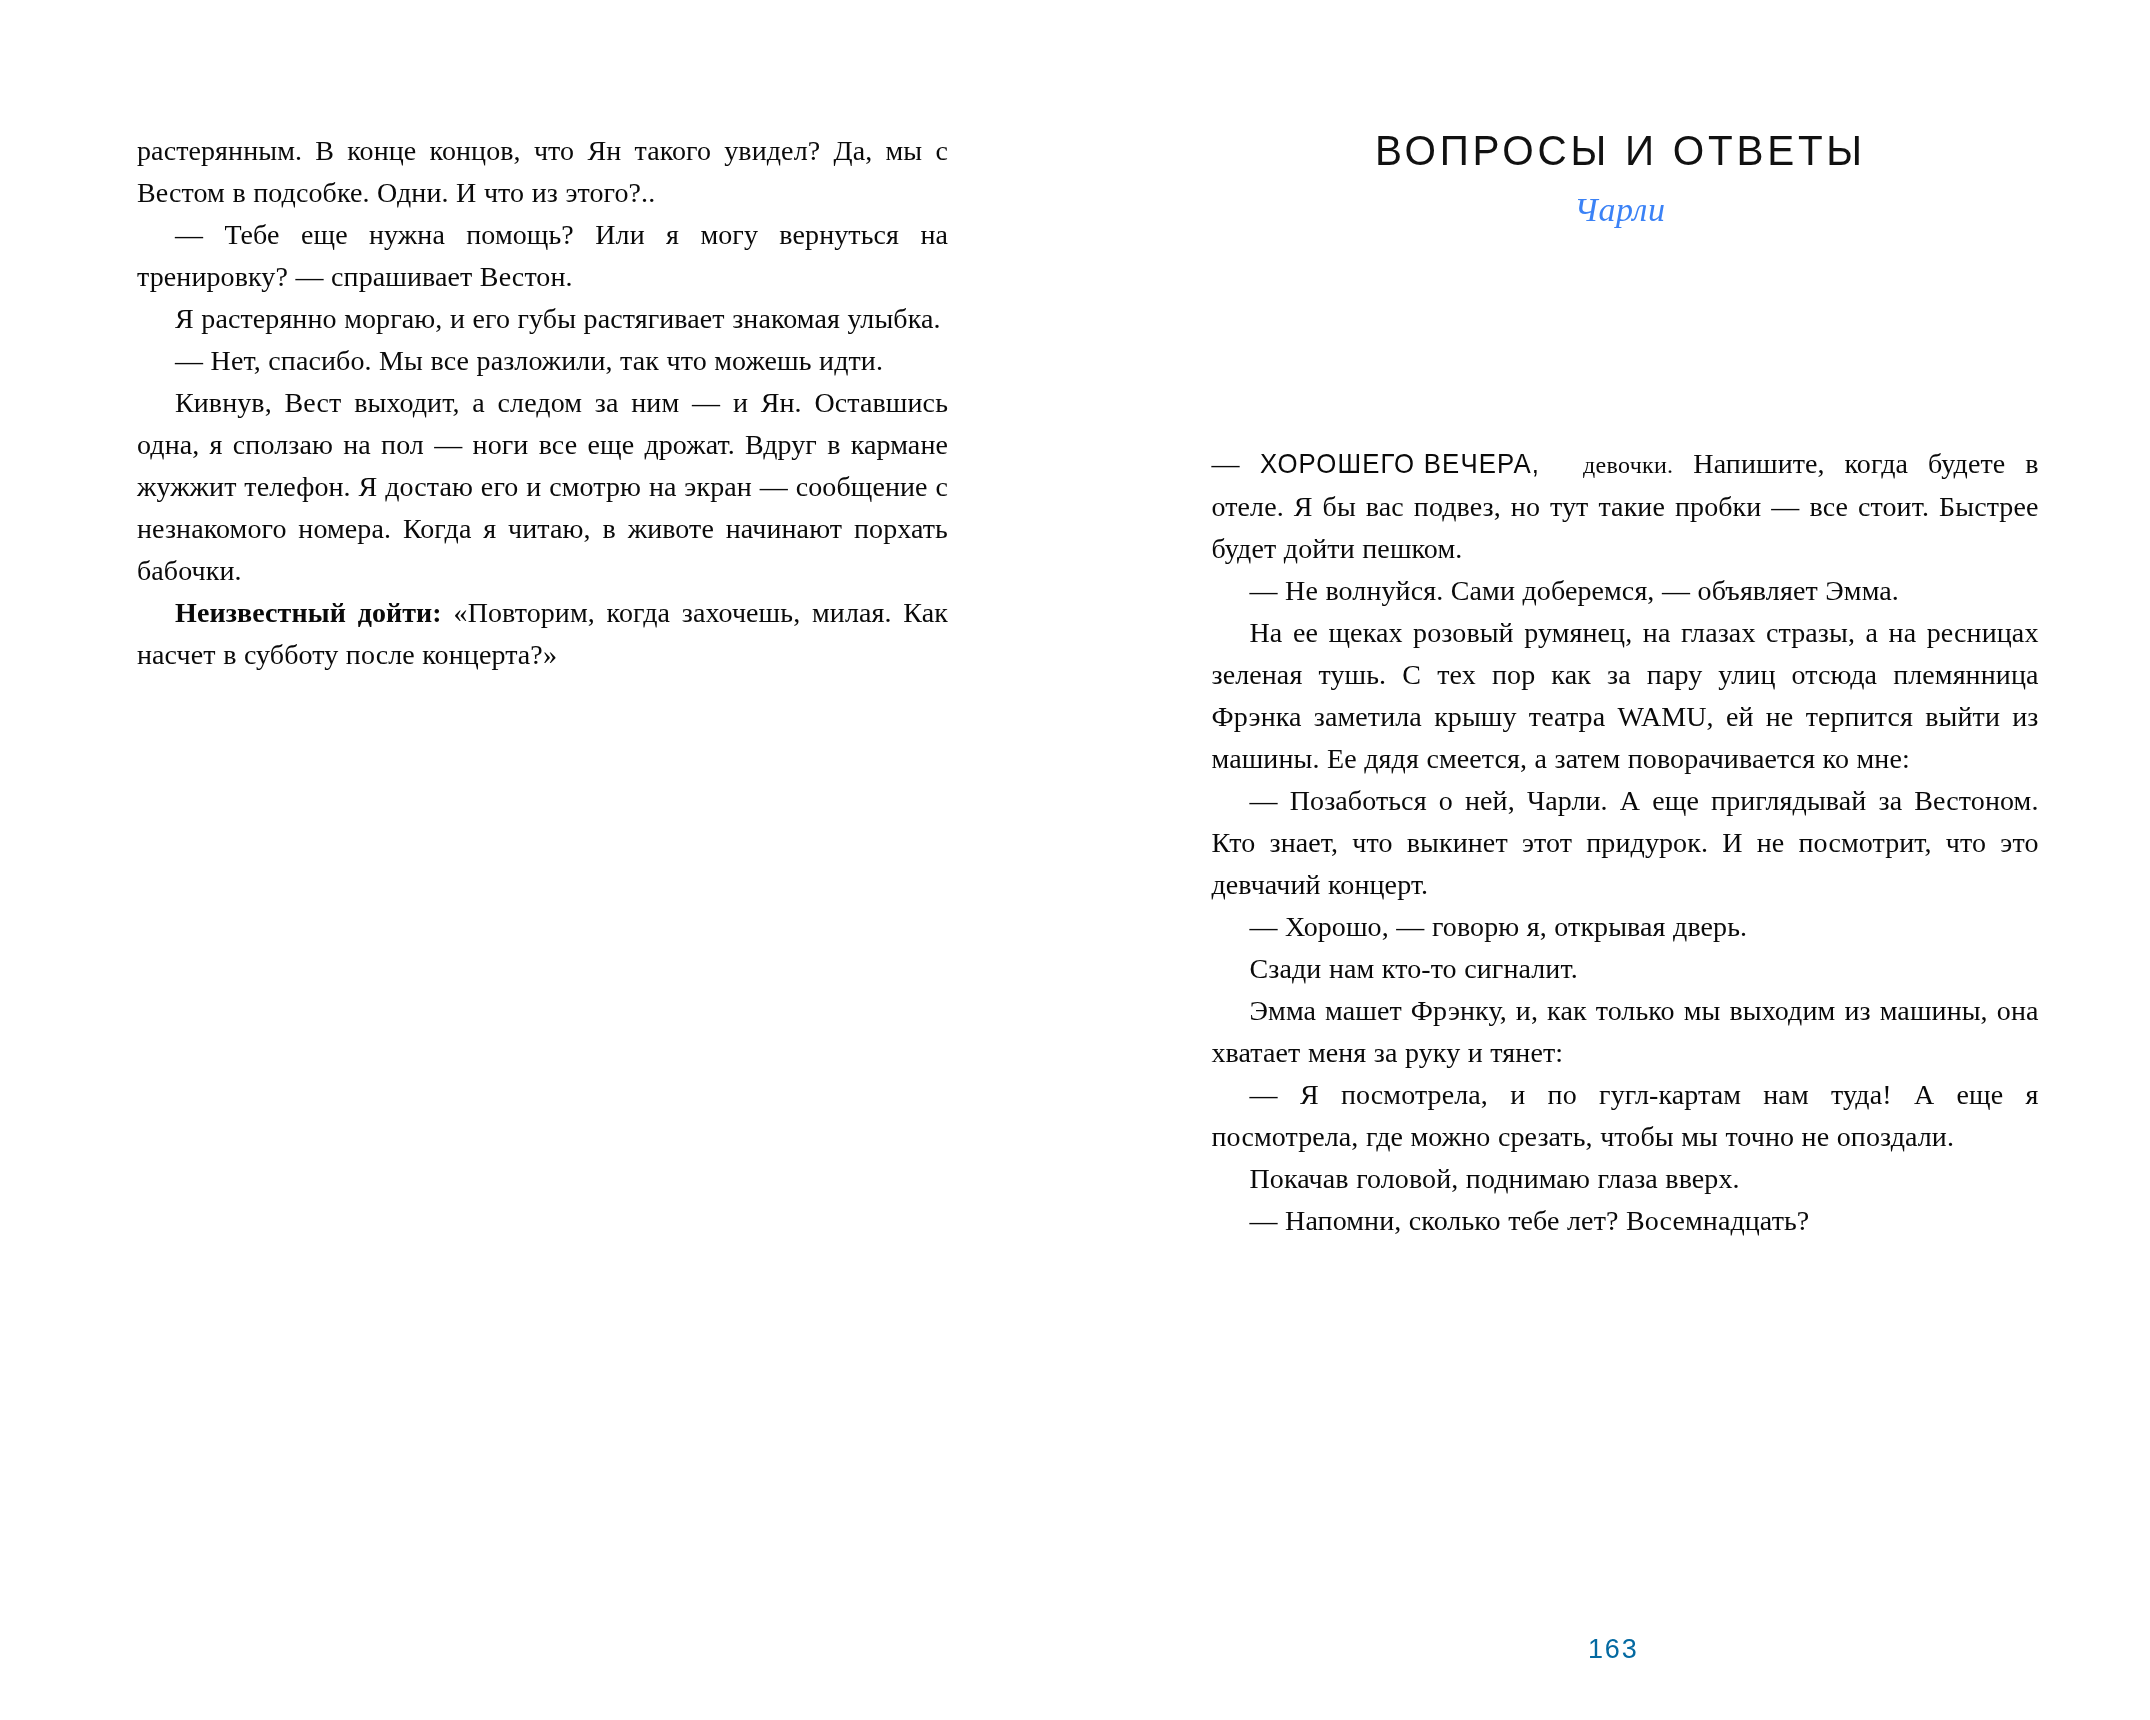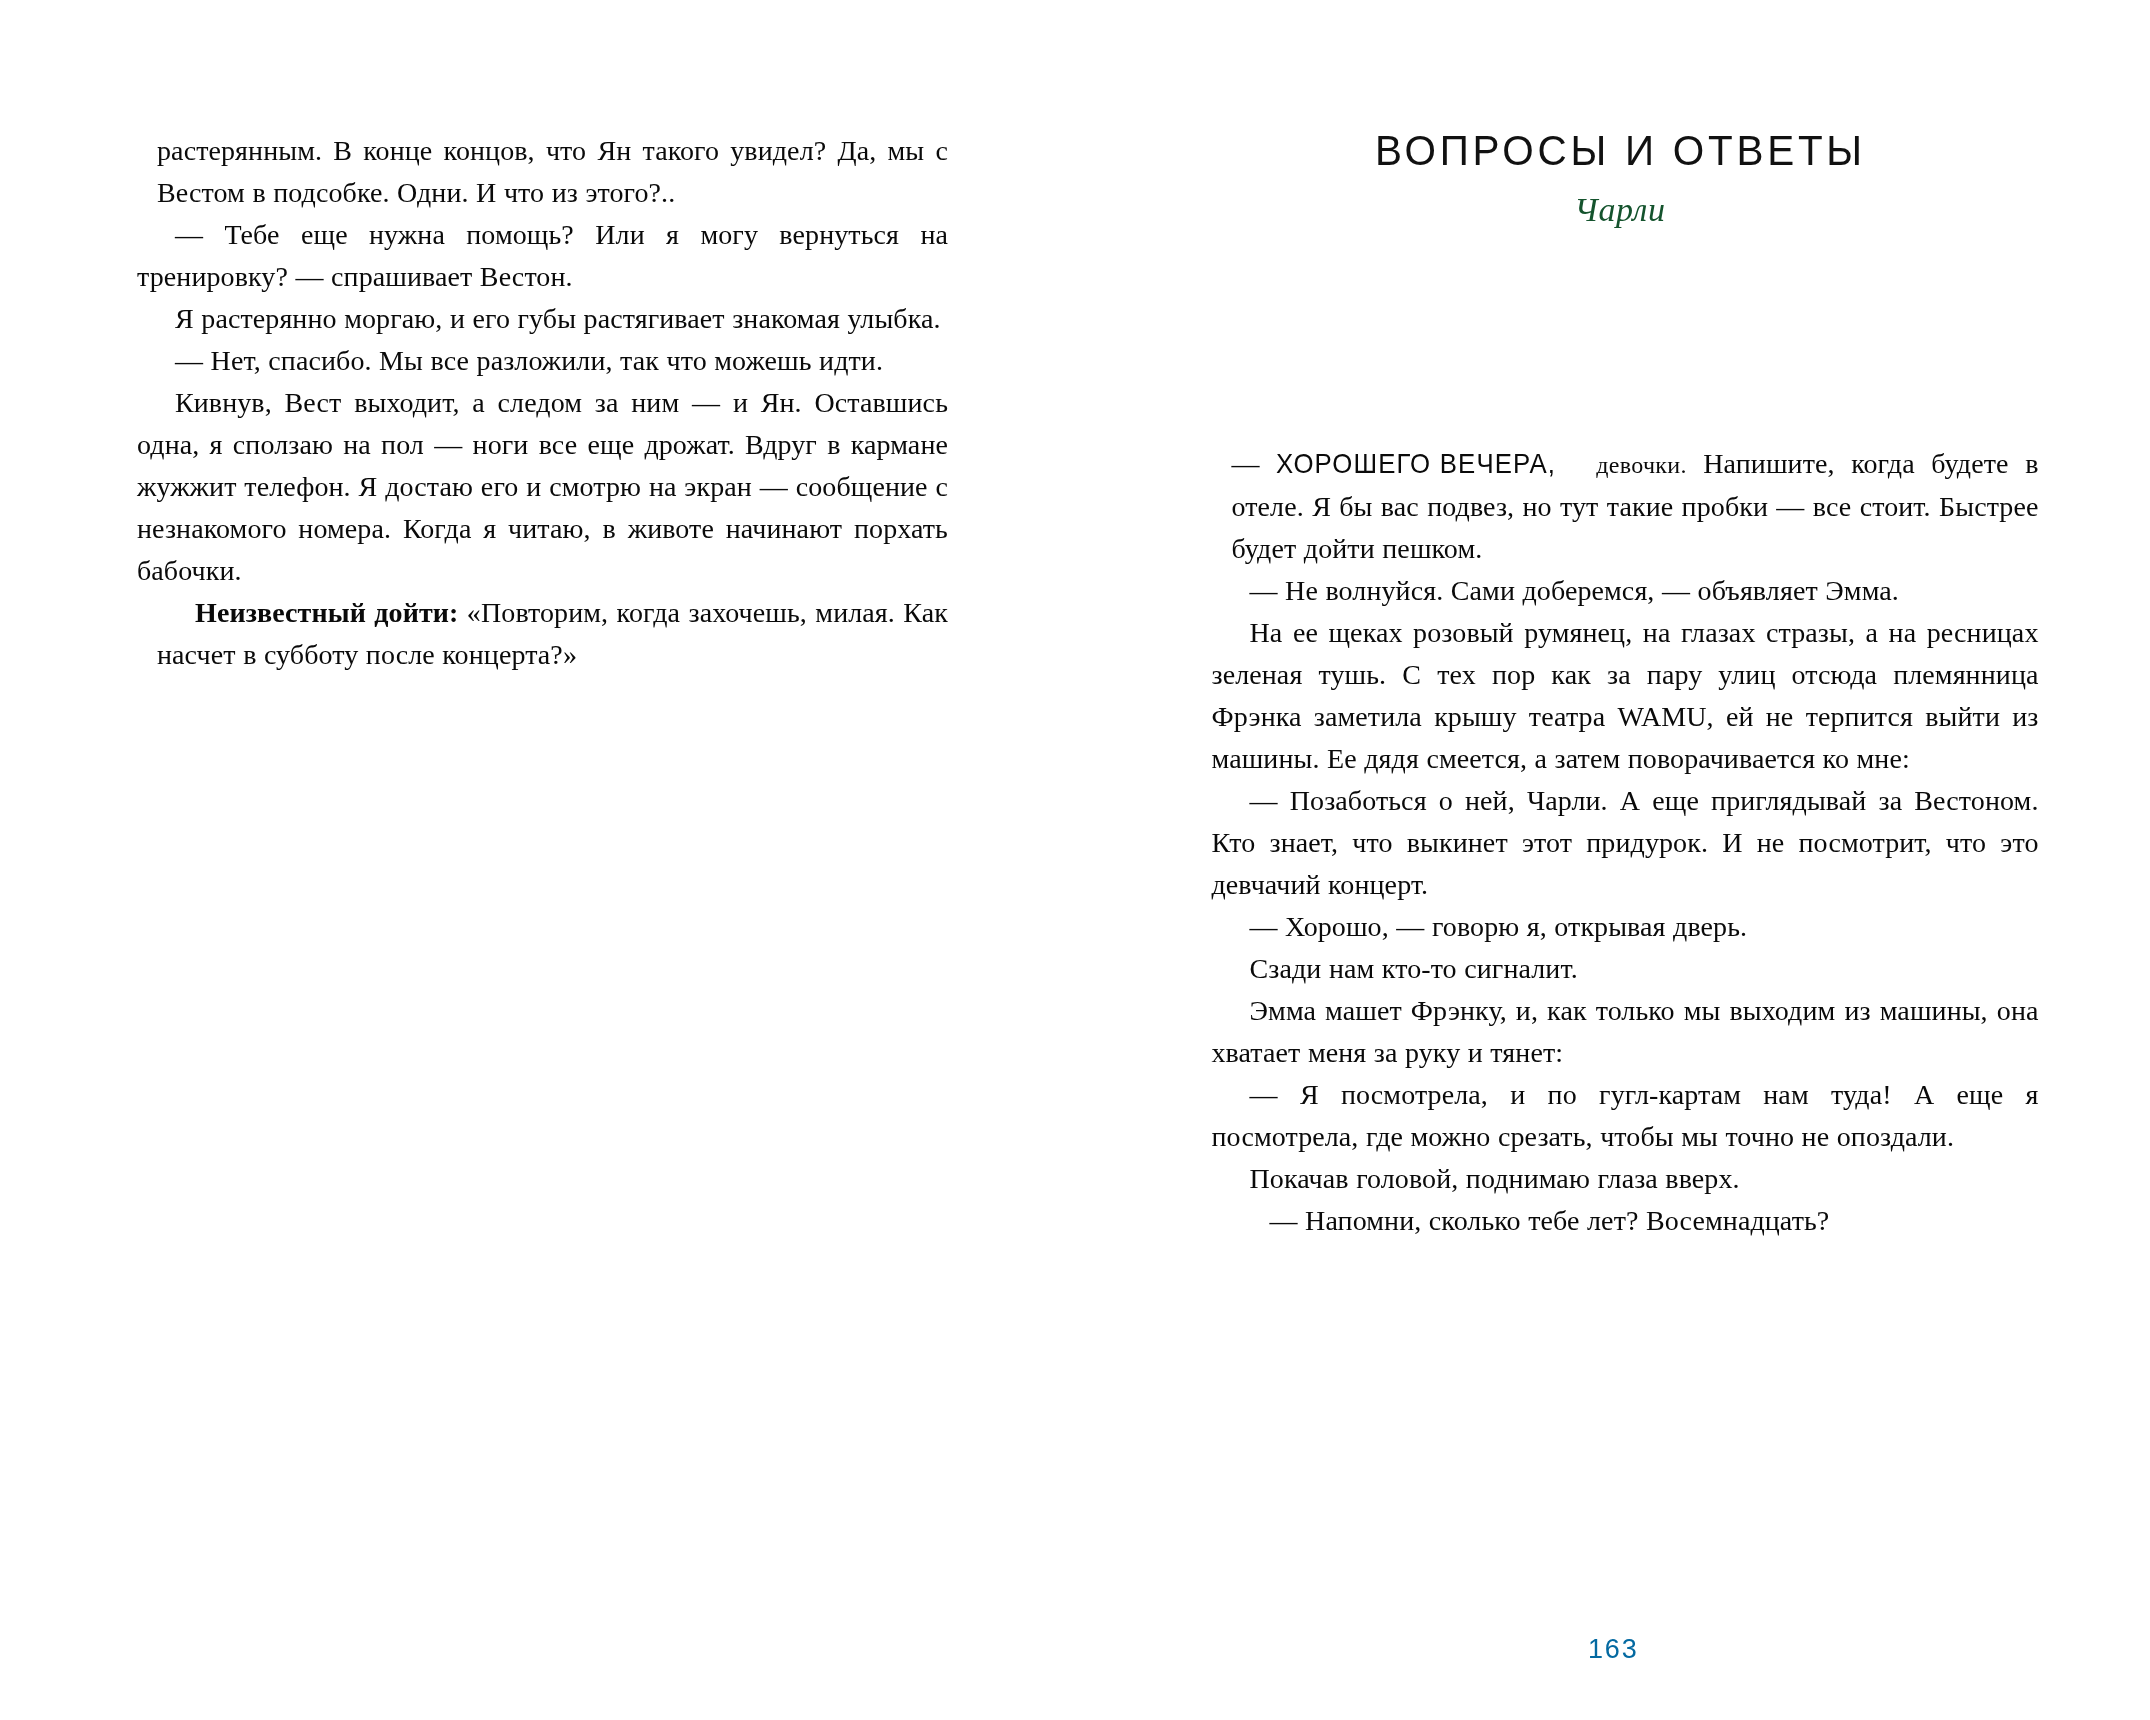--- a/index.html
+++ b/index.html
@@ -64,21 +64,20 @@
     letter-spacing: 0.1px;
     word-spacing: 0.4px;
     font-weight: 400;
     hyphens: manual;
   }
   .body-text p.no-indent {
     text-indent: 0;
   }
   .body-text p.last-line-left {
     text-align-last: left;
-    margin-left: 20px;
   }
 
   .sender-label {
     font-weight: 700;
   }
 
   
   .chapter-title {
     font-family: "Liberation Sans", "DejaVu Sans", sans-serif;
     font-size: 43px;
@@ -90,21 +89,21 @@
     transform-origin: center center;
     white-space: nowrap;
   }
   .chapter-subtitle {
     font-family: "Liberation Serif", "DejaVu Serif", serif;
     font-style: italic;
     font-size: 34px;
     line-height: 42px;
     margin-top: 13px;
     letter-spacing: 0.7px;
-    color: #14532d;
+    color: #3b82f6;
   }
 
   
   .opening-caps {
     font-family: "Liberation Sans", "DejaVu Sans", sans-serif;
     font-size: 28px;
     font-weight: 400;
     letter-spacing: 1.2px;
     transform: scaleX(0.92);
     display: inline-block;

